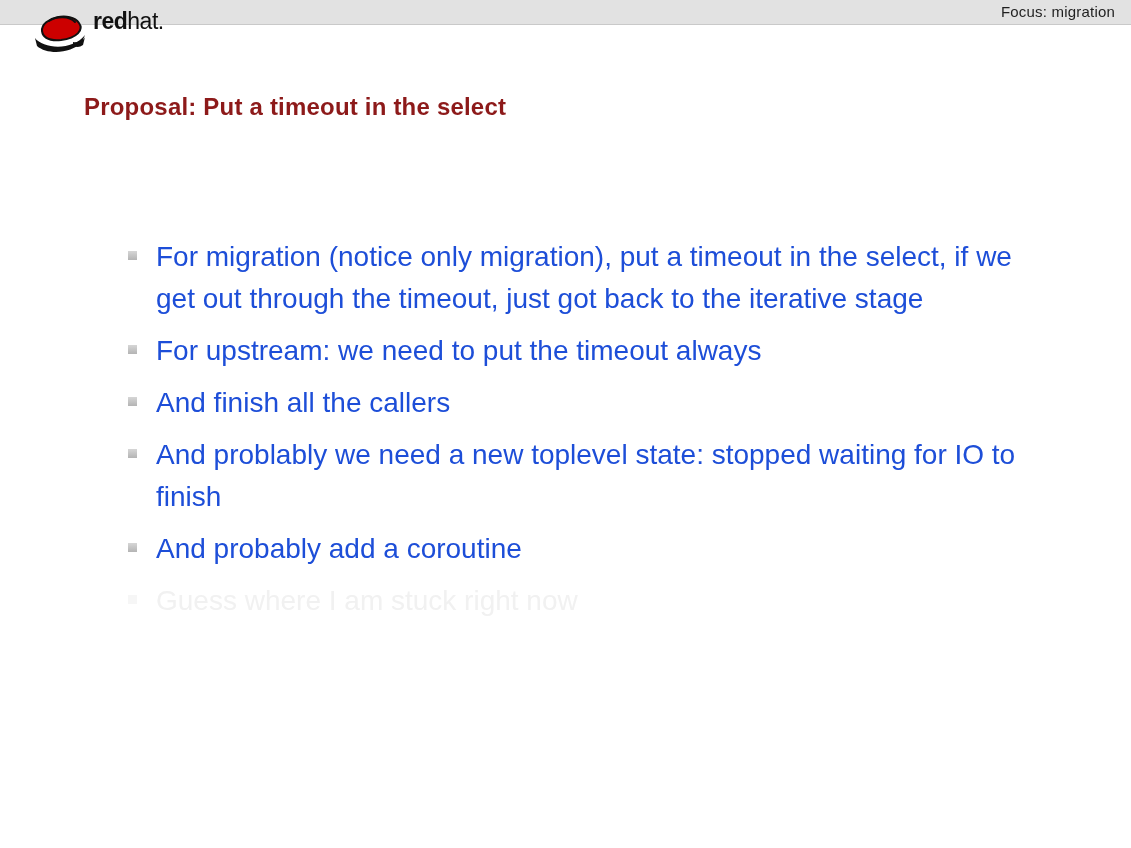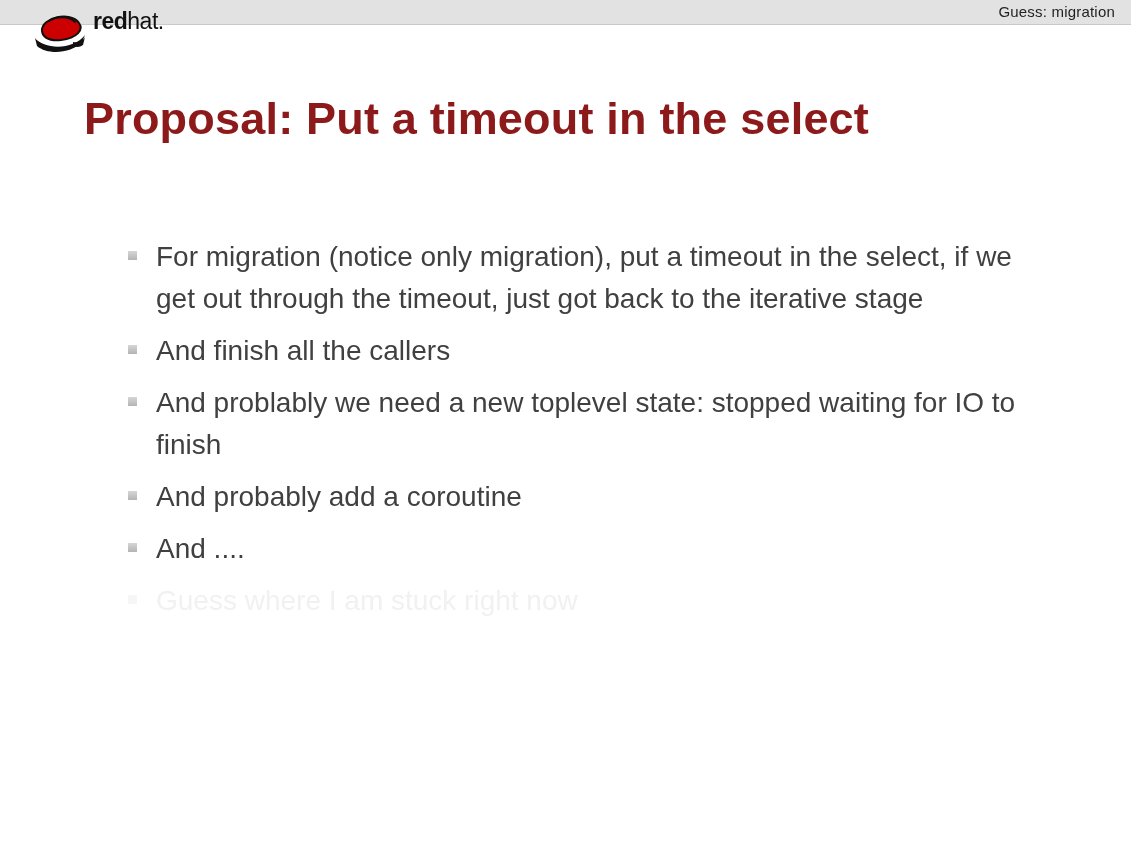--- a/index.html
+++ b/index.html
@@ -44,21 +44,21 @@
     letter-spacing: -0.5px;
     white-space: nowrap;
   }
   .logo .brand .b1 { font-weight: 900; }
   .logo .brand .b2 { font-weight: 500; }
   
   .title {
     position: absolute;
     left: 84px;
     top: 93px;
-    font-size: 45px;
+    font-size: 24px;
     font-weight: bold;
     color: #8d1a1a;
     letter-spacing: 0.2px;
     white-space: nowrap;
   }
   
   .bullets {
     position: absolute;
     left: 128px;
     top: 236px;
@@ -66,21 +66,21 @@
     margin: 0;
     padding: 0;
     list-style: none;
   }
   .bullets li {
     position: relative;
     padding-left: 28px;
     margin: 0 0 10px 0;
     font-size: 28px;
     line-height: 42px;
-    color: #404040;
+    color: #1d4ed8;
   }
   .bullets li .marker {
     position: absolute;
     left: 0;
     top: 15px;
     width: 9px;
     height: 9px;
     background: linear-gradient(#d6d6d6, #b4b4b4);
   }
   .bullets li.faded { color: #f1f1f1; }
@@ -88,21 +88,21 @@
     background: #f6f6f6;
   }
 </style>
 </head>
 <body>
 
 <div class="slide">
 
   <div class="band"></div>
 
-  <div class="focus-label">Guess: migration</div>
+  <div class="focus-label">Focus: migration</div>
 
   <div class="logo">
     <svg class="hat" width="54" height="46" viewBox="0 0 54 46" aria-hidden="true">
 
       <path d="M2 29 C10 40, 40 42, 52 26 L49 33 C38 45, 14 46, 4 37 Z" fill="#111111"></path>
 
       <path d="M9 22 C8 8, 38 2, 46 14 C51 21, 44 29, 28 31 C16 32, 10 29, 9 22 Z" fill="#cc0000" stroke="#111111" stroke-width="2"></path>
 
       <path d="M16 12 C24 7, 36 7, 42 13" fill="none" stroke="#111111" stroke-width="2" stroke-linecap="round"></path>
 
@@ -115,36 +115,33 @@
 
   <div class="title">Proposal: Put a timeout in the select</div>
 
   <ul class="bullets">
     <li>
       <span class="marker"></span>
       <span>For migration (notice only migration), put a timeout in the select, if we get out through the timeout, just got back to the iterative stage</span>
     </li>
     <li>
       <span class="marker"></span>
+      <span>For upstream: we need to put the timeout always</span>
     </li>
     <li>
       <span class="marker"></span>
       <span>And finish all the callers</span>
     </li>
     <li>
       <span class="marker"></span>
       <span>And problably we need a new toplevel state: stopped waiting for IO to finish</span>
     </li>
     <li>
       <span class="marker"></span>
       <span>And probably add a coroutine</span>
     </li>
-    <li>
-      <span class="marker"></span>
-      <span>And ....</span>
-    </li>
     <li class="faded">
       <span class="marker"></span>
       <span>Guess where I am stuck right now</span>
     </li>
   </ul>
 
 </div>
 
 </body></html>

